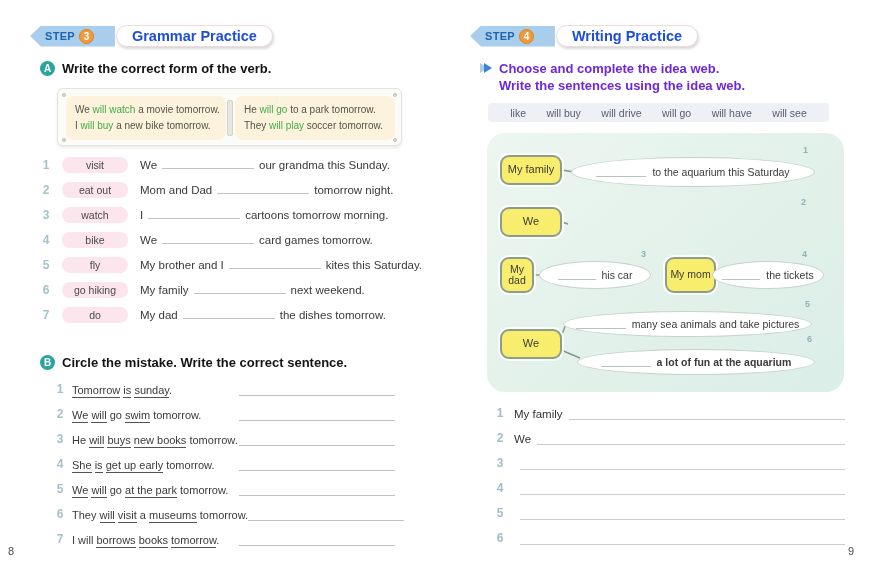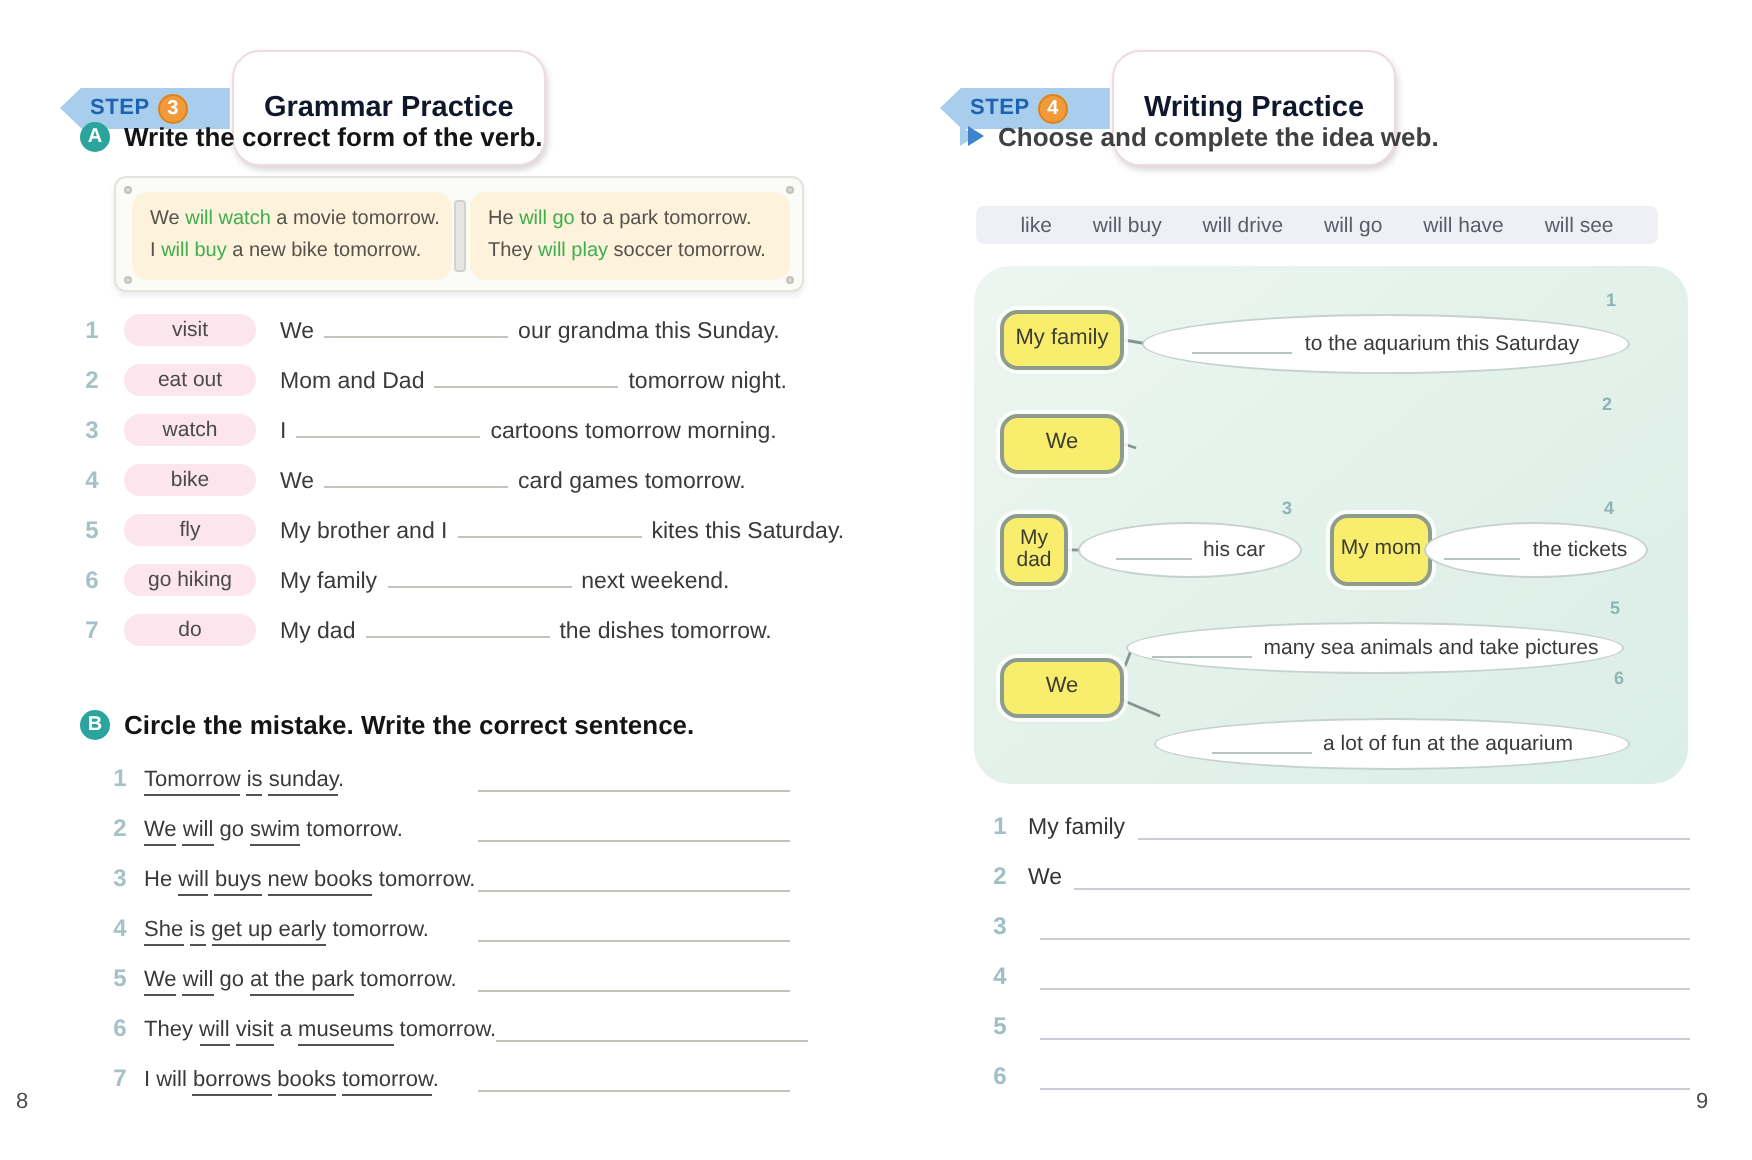--- a/index.html
+++ b/index.html
@@ -8,22 +8,22 @@
   .abs { position:absolute; }
 
   
   .step-header { display:flex; align-items:center; }
   .step-badge { height:21px; background:#a9cdec; display:flex; align-items:center; gap:4px;
     padding:0 21px 0 15px; clip-path:polygon(11px 0, 100% 0, 100% 100%, 11px 100%, 0 50%); }
   .step-word { color:#1d64b0; font-weight:bold; font-size:11px; letter-spacing:.3px; }
   .step-circ { background:#f09a3c; border:1px solid #df8312; color:#fff; width:15px; height:15px;
     border-radius:50%; display:inline-flex; align-items:center; justify-content:center;
     font-size:10px; font-weight:bold; }
-  .step-title { background:#fff; border:1px solid #eedbdb; border-radius:14px; padding:20px 15px;
-    font-weight:bold; font-size:14.5px; color:#0f172a; box-shadow:1px 2px 3px rgba(0,0,0,.16);
+  .step-title { background:#fff; border:1px solid #eedbdb; border-radius:14px; padding:2px 15px;
+    font-weight:bold; font-size:14.5px; color:#1d4ed8; box-shadow:1px 2px 3px rgba(0,0,0,.16);
     margin-left:1px; }
 
   
   .sec-head { display:flex; align-items:center; gap:7px; }
   .sec-marker { width:15px; height:15px; border-radius:50%; background:#2ba49e; color:#fff;
     font-size:10px; font-weight:bold; display:inline-flex; align-items:center; justify-content:center; flex-shrink:0; }
   .sec-text { font-weight:bold; font-size:13px; color:#141414; }
 
   
   .example-panel { left:57px; top:88px; width:345px; height:58px; background:#fbfbf8;
@@ -52,21 +52,21 @@
 
   .pgnum { font-size:11px; color:#4c4c4c; }
 
   
   .instr { display:flex; gap:6px; }
   .play-icon { position:relative; width:13px; height:11px; margin-top:2px; flex-shrink:0; }
   .tri { position:absolute; width:0; height:0; border-top:5.5px solid transparent;
     border-bottom:5.5px solid transparent; }
   .tri1 { left:0; border-left:8px solid #a9cdec; }
   .tri2 { left:4px; border-left:8px solid #3c84cd; }
-  .instr-text { font-weight:bold; font-size:13px; color:#404040; line-height:16.5px; }
+  .instr-text { font-weight:bold; font-size:13px; color:#6d28d9; line-height:16.5px; }
 
   .word-bank { left:488px; top:103px; width:341px; height:19px; background:#eef0f6; border-radius:4px;
     display:flex; align-items:center; justify-content:space-around; padding:0 12px;
     font-size:10.5px; color:#5c5c68; }
 
   .web-panel { left:487px; top:133px; width:357px; height:259px; border-radius:18px;
     background:linear-gradient(140deg,#edf6f1 0%, #e2f1ea 55%, #dbeee8 100%); }
   .node { position:absolute; background:#f9ed6e; border:2px solid #8e9d8b; border-radius:9px;
     box-shadow:0 0 0 2px rgba(255,255,255,.85), 0 1px 2px rgba(0,0,0,.15);
     display:flex; align-items:center; justify-content:center; font-size:11px; color:#3c3c33;
@@ -205,20 +205,21 @@
     <div class="step-title">Writing Practice</div>
   </div>
 
   <div class="instr abs" style="left:480px;top:61px;">
     <span class="play-icon">
         <span class="tri tri1"></span>
         <span class="tri tri2"></span>
       </span>
     <div class="instr-text">
       <div>Choose and complete the idea web.</div>
+      <div>Write the sentences using the idea web.</div>
     </div>
   </div>
 
   <div class="word-bank abs">
     <span>like</span>
     <span>will buy</span>
     <span>will drive</span>
     <span>will go</span>
     <span>will have</span>
     <span>will see</span>
@@ -257,21 +258,21 @@
         <span>the tickets</span>
       </div>
     <span class="bnum" style="left:315px;top:116px;">4</span>
 
     <div class="node" style="left:13px;top:196px;width:62px;height:30px;">We</div>
     <div class="bubble" style="left:76px;top:178px;width:249px;height:26px;">
         <span class="bblank"></span>
         <span>many sea animals and take pictures</span>
       </div>
     <span class="bnum" style="left:318px;top:166px;">5</span>
-    <div class="bubble" style="left:90px;top:226px;width:238px;height:26px;">
+    <div class="bubble" style="left:90px;top:216px;width:238px;height:26px;font-weight:bold;">
         <span class="bblank"></span>
         <span>a lot of fun at the aquarium</span>
       </div>
     <span class="bnum" style="left:320px;top:201px;">6</span>
   </div>
 
   <div class="w-row abs" style="top:404px;">
     <span class="num">1</span>
     <span class="w-prefix">My family</span>
     <span class="w-line"></span>

